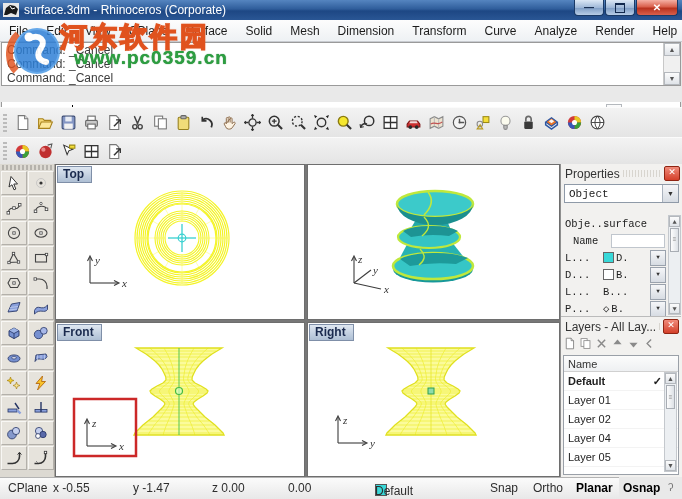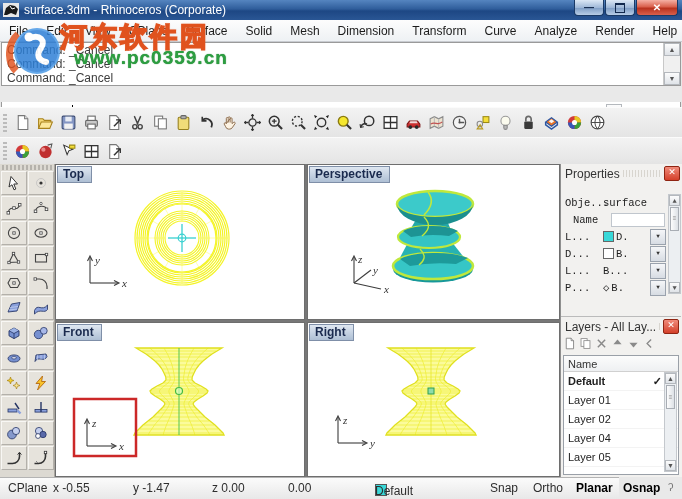--- a/index.html
+++ b/index.html
@@ -607,21 +607,20 @@
           <g stroke="#3c3c3c" stroke-width="1.1">
             <line x1="46" y1="118" x2="46" y2="92"></line>
             <path d="M43.5 96L46 91L48.5 96" fill="none"></path>
             <line x1="46" y1="118" x2="63" y2="105"></line>
             <line x1="46" y1="118" x2="73" y2="124"></line>
           </g>
           <text x="50" y="98" font-size="11" font-style="italic" fill="#333" stroke="none" font-family="&quot;Liberation Serif&quot;,serif">z</text>
           <text x="65" y="109" font-size="11" font-style="italic" fill="#333" stroke="none" font-family="&quot;Liberation Serif&quot;,serif">y</text>
           <text x="76" y="128" font-size="11" font-style="italic" fill="#333" stroke="none" font-family="&quot;Liberation Serif&quot;,serif">x</text>
         </svg>
-        <div class="vplabel">Perspective</div>
       </div>
       <div class="vp" style="left: 0px; top: 158px; width: 250px; height: 155px;">
         <svg class="canvas" width="248" height="153" viewBox="0 0 248 153">
           <path d="M166.0 25L161.0 28L156.0 31L152.0 34L147.0 38L143.0 42L140.0 46L138.0 50L136.2 54L136.0 57L139.0 60L145.0 63L150.0 66L152.0 68L151.0 70L147.0 73L142.0 76L138.0 79L137.0 81L139.0 84L142.0 87L145.0 90L149.0 94L154.0 98L159.0 102L163.0 106L167.0 110L168.0 112L78.0 112L79.0 110L83.0 106L87.0 102L92.0 98L97.0 94L101.0 90L104.0 87L107.0 84L109.0 81L108.0 79L104.0 76L99.0 73L95.0 70L94.0 68L96.0 66L101.0 63L107.0 60L110.0 57L109.8 54L108.0 50L106.0 46L103.0 42L99.0 38L94.0 34L90.0 31L85.0 28L80.0 25Z" fill="#fbfb9b" stroke="none"></path>
           <line x1="86" y1="28" x2="160" y2="28" stroke="#eeee34" stroke-width=".7"></line>
           <line x1="91" y1="31" x2="155" y2="31" stroke="#eeee34" stroke-width=".7"></line>
           <line x1="95" y1="34" x2="151" y2="34" stroke="#eeee34" stroke-width=".7"></line>
           <line x1="100" y1="38" x2="146" y2="38" stroke="#eeee34" stroke-width=".7"></line>
           <line x1="104" y1="42" x2="142" y2="42" stroke="#eeee34" stroke-width=".7"></line>
           <line x1="107" y1="46" x2="139" y2="46" stroke="#eeee34" stroke-width=".7"></line>
@@ -712,20 +711,24 @@
         <div class="vplabel">Right</div>
       </div>
     </div>
 
   <div id="rightpanel">
     <div id="propspanel">
       <div class="ptitle">
         <span>Properties</span>
         <span class="fill"></span>
         <span class="closebtn">✕</span>
+      </div>
+      <div class="pselect">
+        <span class="txt">Object</span>
+        <span class="ddbtn">▼</span>
       </div>
       <div class="ptable" id="ptable">
           <div class="prow">
             <span class="plabel">Obje...</span>
             <span class="val">
               <span>surface</span>
             </span>
           </div>
           <div class="prow">
             <span class="plabel" style="padding-left: 12px;">Name</span>

